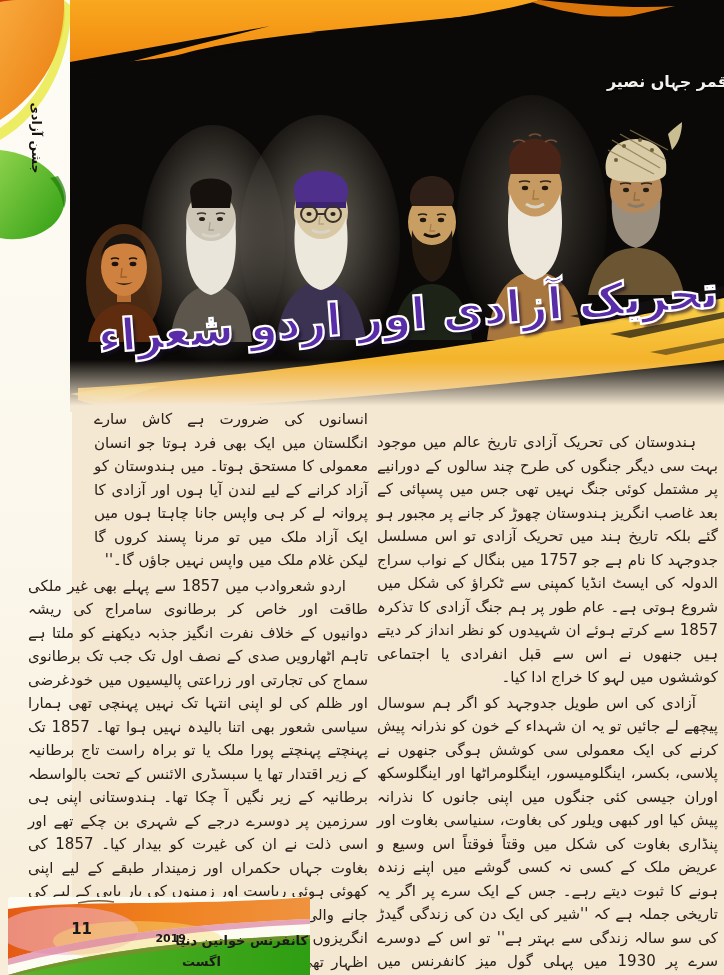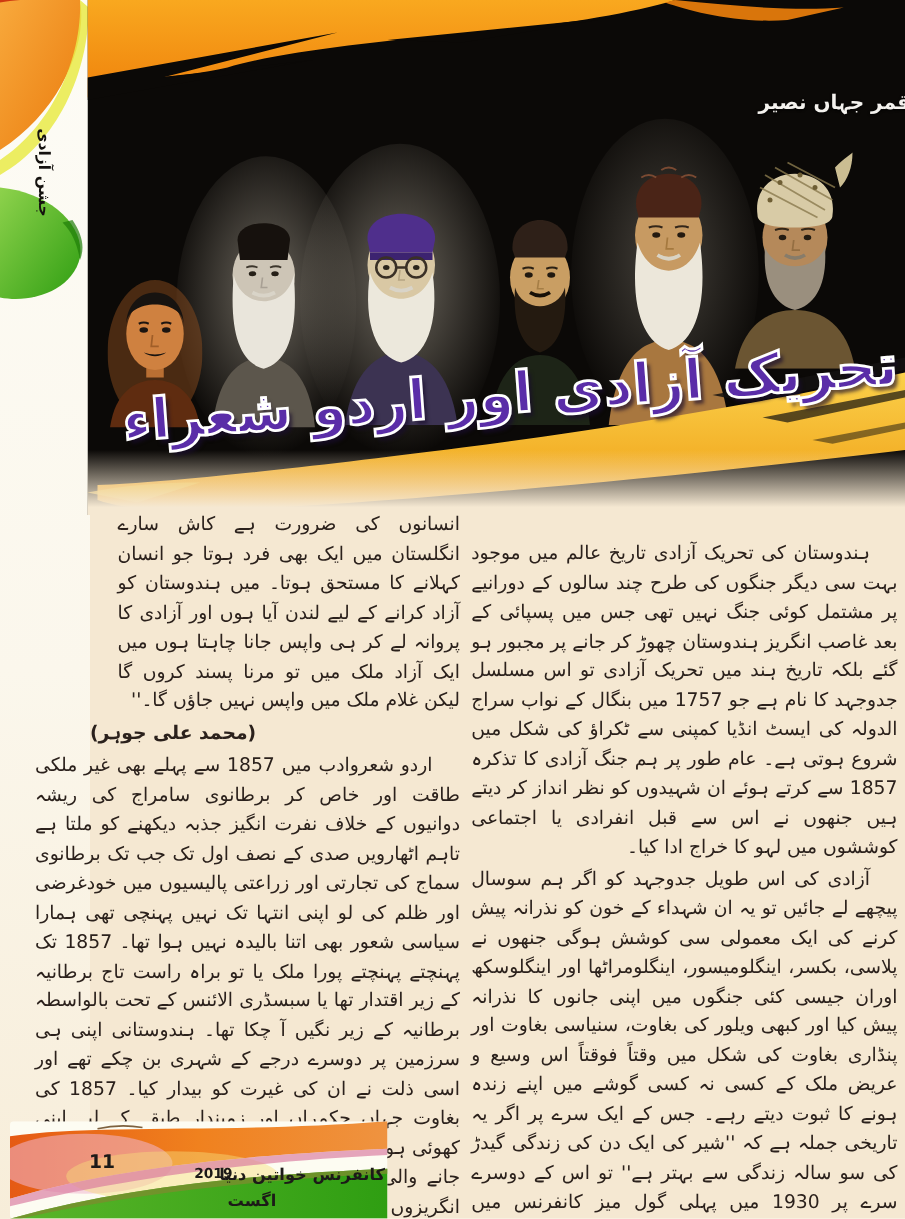--- a/index.html
+++ b/index.html
@@ -214,22 +214,21 @@
     <div class="title">تحریک آزادی اور اردو شعراء</div>
   </div>
 
   <div class="article">
     <div class="col col-right">
       <p class="indent">ہندوستان کی تحریک آزادی تاریخ عالم میں موجود بہت سی دیگر جنگوں کی طرح چند سالوں کے دورانیے پر مشتمل کوئی جنگ نہیں تھی جس میں پسپائی کے بعد غاصب انگریز ہندوستان چھوڑ کر جانے پر مجبور ہو گئے بلکہ تاریخ ہند میں تحریک آزادی تو اس مسلسل جدوجہد کا نام ہے جو 1757 میں بنگال کے نواب سراج الدولہ کی ایسٹ انڈیا کمپنی سے ٹکراؤ کی شکل میں شروع ہوتی ہے۔ عام طور پر ہم جنگ آزادی کا تذکرہ 1857 سے کرتے ہوئے ان شہیدوں کو نظر انداز کر دیتے ہیں جنھوں نے اس سے قبل انفرادی یا اجتماعی کوششوں میں لہو کا خراج ادا کیا۔</p>
       <p class="indent">آزادی کی اس طویل جدوجہد کو اگر ہم سوسال پیچھے لے جائیں تو یہ ان شہداء کے خون کو نذرانہ پیش کرنے کی ایک معمولی سی کوشش ہوگی جنھوں نے پلاسی، بکسر، اینگلومیسور، اینگلومراٹھا اور اینگلوسکھ اوران جیسی کئی جنگوں میں اپنی جانوں کا نذرانہ پیش کیا اور کبھی ویلور کی بغاوت، سنیاسی بغاوت اور پنڈاری بغاوت کی شکل میں وقتاً فوقتاً اس وسیع و عریض ملک کے کسی نہ کسی گوشے میں اپنے زندہ ہونے کا ثبوت دیتے رہے۔ جس کے ایک سرے پر اگر یہ تاریخی جملہ ہے کہ ''شیر کی ایک دن کی زندگی گیدڑ کی سو سالہ زندگی سے بہتر ہے'' تو اس کے دوسرے سرے پر 1930 میں پہلی گول میز کانفرنس میں انگریزوں کے سامنے کہے جانے والے یہ جملے کہ</p>
 
     </div>
     <div class="col col-left">
-      <p class="quote-cont">انسانوں کی ضرورت ہے کاش سارے انگلستان میں ایک بھی فرد ہوتا جو انسان کہلانے کا مستحق ہوتا۔ میں ہندوستان کو آزاد کرانے کے لیے لندن آیا ہوں اور آزادی کا پروانہ لے کر ہی واپس جانا چاہتا ہوں میں ایک آزاد ملک میں تو مرنا پسند کروں گا لیکن غلام ملک میں واپس نہیں جاؤں گا۔''</p>
-      <p class="attribution">(محمد علی جوہر)</p>
+      <p class="quote-cont">انسانوں کی ضرورت ہے کاش سارے انگلستان میں ایک بھی فرد ہوتا جو انسان معمولی کا مستحق ہوتا۔ میں ہندوستان کو آزاد کرانے کے لیے لندن آیا ہوں اور آزادی کا پروانہ لے کر ہی واپس جانا چاہتا ہوں میں ایک آزاد ملک میں تو مرنا پسند کروں گا لیکن غلام ملک میں واپس نہیں جاؤں گا۔''</p>
       <p class="indent">اردو شعروادب میں 1857 سے پہلے بھی غیر ملکی طاقت اور خاص کر برطانوی سامراج کی ریشہ دوانیوں کے خلاف نفرت انگیز جذبہ دیکھنے کو ملتا ہے تاہم اٹھارویں صدی کے نصف اول تک جب تک برطانوی سماج کی تجارتی اور زراعتی پالیسیوں میں خودغرضی اور ظلم کی لو اپنی انتہا تک نہیں پہنچی تھی ہمارا سیاسی شعور بھی اتنا بالیدہ نہیں ہوا تھا۔ 1857 تک پہنچتے پہنچتے پورا ملک یا تو براہ راست تاج برطانیہ کے زیر اقتدار تھا یا سبسڈری الائنس کے تحت بالواسطہ برطانیہ کے زیر نگیں آ چکا تھا۔ ہندوستانی اپنی ہی سرزمین پر دوسرے درجے کے شہری بن چکے تھے اور اسی ذلت نے ان کی غیرت کو بیدار کیا۔ 1857 کی بغاوت جہاں حکمراں اور زمیندار طبقے کے لیے اپنی کھوئی ہوئی ریاست اور زمینوں کی بار یابی کے لیے کی جانے والی جنگ تھی وہیں عوام الناس کے دلوں میں انگریزوں سے آزادی کی پنپتی ہوئی خواہش کا عملی اظہار تھی۔ ان عوام الناس میں اردو شعروادب سے تعلق رکھنے والے بھی تھے جنھوں نے قلم سے ہتھیار کا کام لیا۔ اردو کے یہ شعراء اگرچہ کسی ملکی</p>
     </div>
   </div>
 
   <div class="footer">
     <svg width="302" height="78" viewBox="0 0 302 78">
       <defs>
         <linearGradient id="gSaff" x1="0" y1="0" x2="1" y2="0">
           <stop offset="0" stop-color="#e55a14"></stop>
             <stop offset="0.5" stop-color="#f0811e"></stop>

